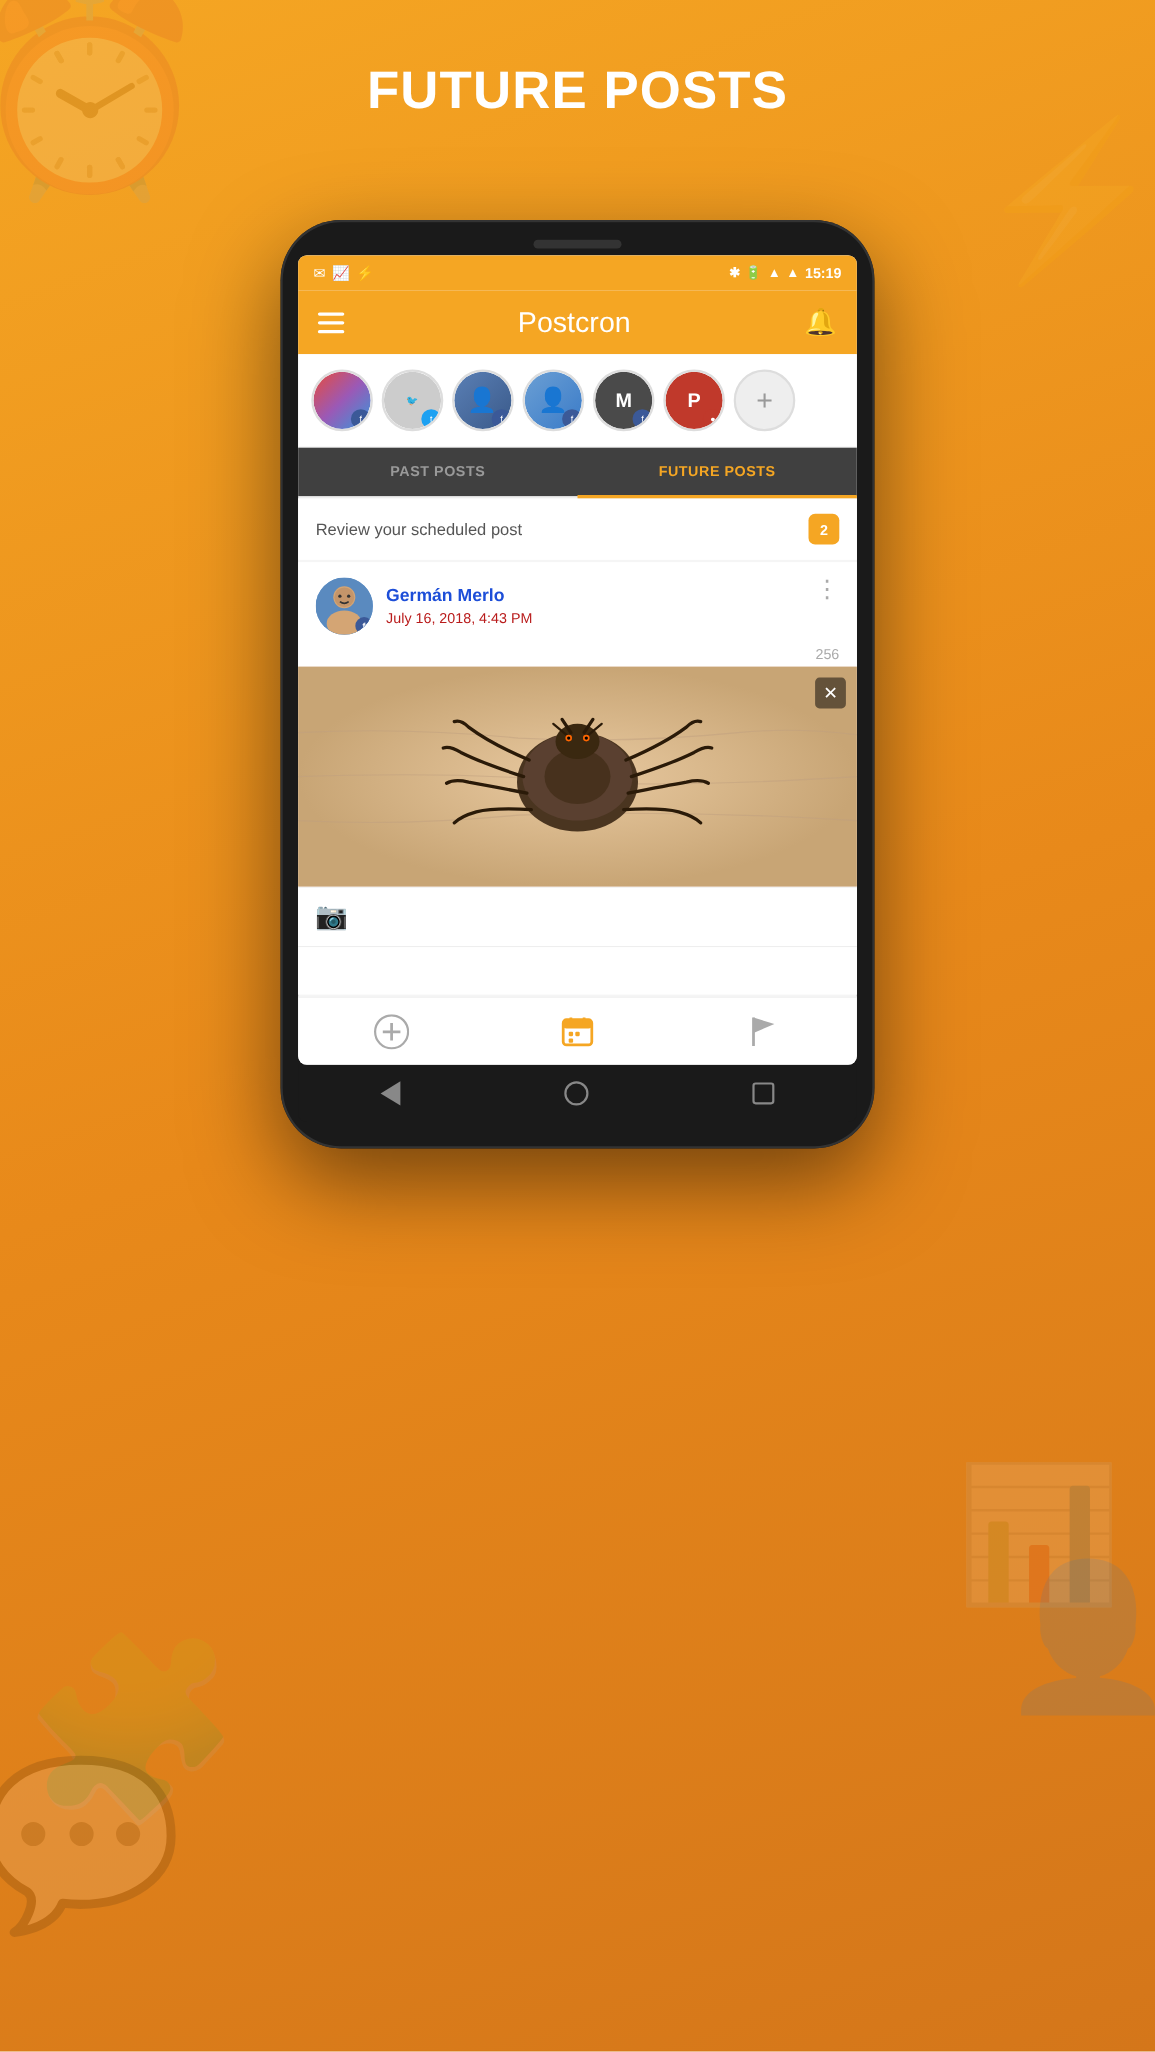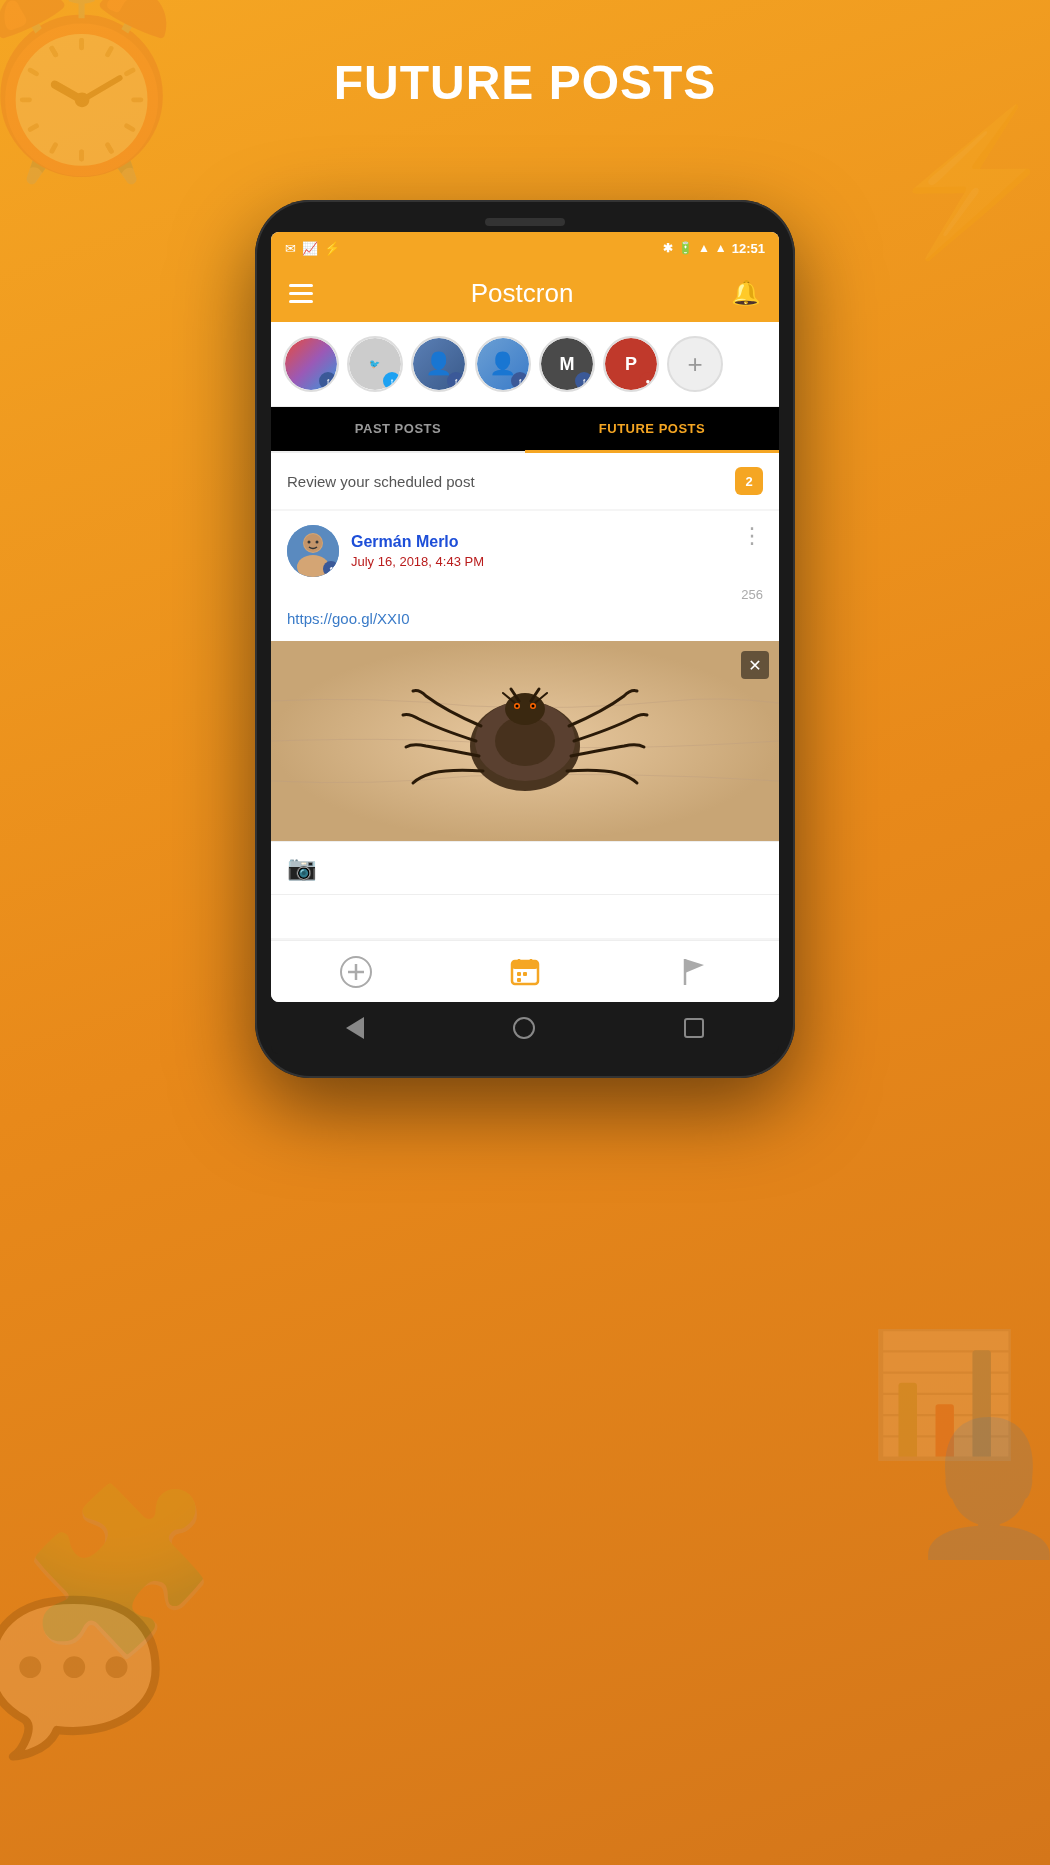--- a/index.html
+++ b/index.html
@@ -190,21 +190,21 @@
       justify-content: center;
       font-size: 26px;
       color: #999;
       flex-shrink: 0;
       cursor: pointer;
       border: 2px solid #ddd;
     }
 
     
     .tabs-row {
-      background: #000000;
+      background: #404040;
       display: flex;
       border-bottom: 2px solid #eee;
     }
 
     .tab {
       flex: 1;
       padding: 14px 0;
       text-align: center;
       font-size: 13px;
       font-weight: 600;
@@ -456,21 +456,21 @@
         <div class="status-left">
           <span style="font-size:13px;">✉</span>
           <span style="font-size:13px;">📈</span>
           <span style="font-size:13px;">⚡</span>
         </div>
         <div class="status-right">
           <span style="font-size:12px;">✱</span>
           <span style="font-size:12px;">🔋</span>
           <span style="font-size:12px;">▲</span>
           <span style="font-size:12px;">▲</span>
-          <span>12:51</span>
+          <span>15:19</span>
         </div>
       </div>
 
       <div class="app-header">
         <div class="hamburger-icon">
           <span></span>
           <span></span>
           <span></span>
         </div>
         <div class="app-title">Postcron</div>
@@ -556,21 +556,20 @@
               <div>
                 <div class="post-user-name">Germán Merlo</div>
                 <div class="post-date">July 16, 2018, 4:43 PM</div>
               </div>
             </div>
             <div class="three-dots">⋮</div>
           </div>
 
           <div class="char-count">256</div>
 
-          <div class="post-url">https://goo.gl/XXI0</div>
 
           <div class="tick-svg-container">
             
             <svg width="100%" height="200" viewBox="0 0 508 200" preserveAspectRatio="xMidYMid slice">
 
               <defs>
                 <radialGradient id="skin" cx="50%" cy="50%">
                   <stop offset="0%" stop-color="#e8c9a0"></stop>
                   <stop offset="100%" stop-color="#c8a575"></stop>
                 </radialGradient>

